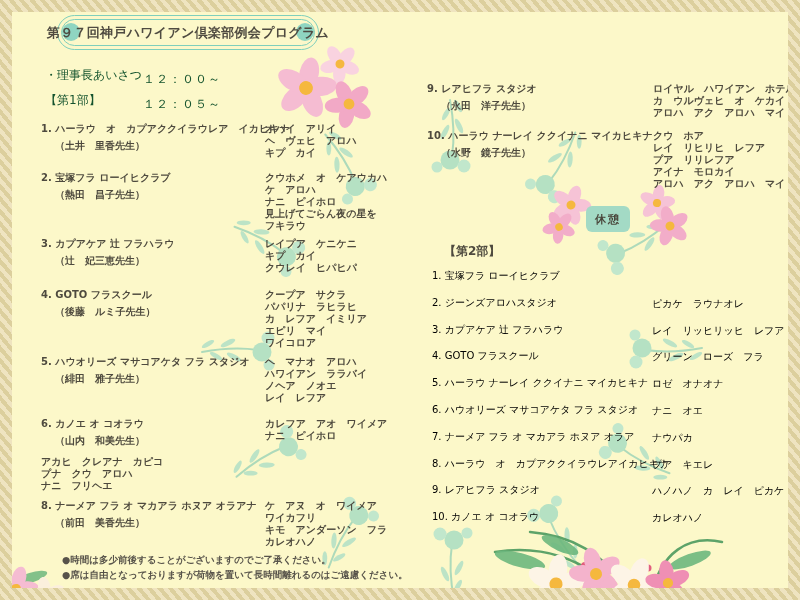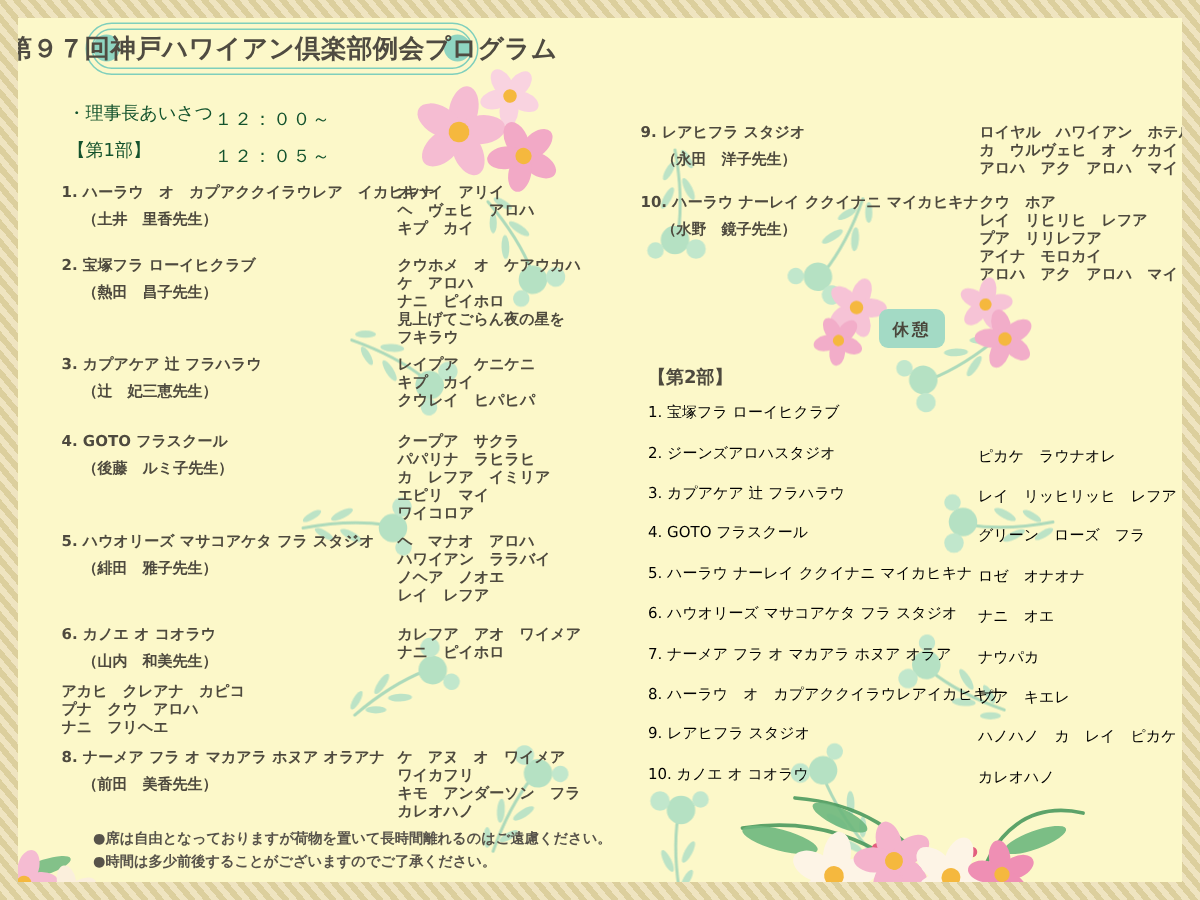--- a/index.html
+++ b/index.html
@@ -9,33 +9,33 @@
   .deco{position:absolute;left:0;top:0;pointer-events:none}
   .frame{position:absolute;inset:0;pointer-events:none;z-index:9;
          border:12px solid #e6d8ab;
          border-image:repeating-linear-gradient(50deg,#dccf9d 0 4px,#efe4c0 4px 8px) 12;}
   .title-pill{position:absolute;left:57px;top:15px;width:262px;height:35px;
          border:1.5px solid #7fcfbc;border-radius:18px;z-index:2;
          display:flex;align-items:center;justify-content:center}
   .title-pill::before{content:"";position:absolute;inset:3px;border:1.2px solid #7fcfbc;border-radius:14px}
   .dot{position:absolute;width:18px;height:18px;border-radius:50%;background:#8fd5c1}
   .dot.l{left:4px;top:7px}.dot.r{right:4px;top:7px}
-  .title-text{position:relative;font-size:17px;font-weight:700;color:#4f4b41;letter-spacing:.3px;white-space:nowrap}
+  .title-text{position:relative;font-size:13px;font-weight:700;color:#4f4b41;letter-spacing:.3px;white-space:nowrap}
   .hline{position:absolute;left:45px;font-size:12px;font-weight:400;color:#14532d;white-space:nowrap;z-index:2}
   .hline .time{position:absolute;left:98px;top:4px;letter-spacing:1px}
   .row{position:absolute;display:grid;color:#4e4a3e;font-weight:700;z-index:2}
   .p1{left:41px;width:400px;grid-template-columns:224px auto}
   .p1r{left:427px;width:368px;grid-template-columns:226px auto}
   .gname{font-size:10px;line-height:12.5px;white-space:nowrap}
   .teacher{font-size:10px;margin:3px 0 0 14px;white-space:nowrap}
   .songs{font-size:10px;line-height:11.9px;white-space:pre}
   .break-badge{position:absolute;left:586px;top:206px;width:44px;height:26px;background:#a3dac5;
          border-radius:6px;display:flex;align-items:center;justify-content:center;
          font-size:11px;font-weight:700;color:#4a473c;letter-spacing:2px;z-index:2}
-  .p2head{position:absolute;left:432px;top:243px;font-size:12px;font-weight:700;color:#4e4a3e;z-index:2}
+  .p2head{position:absolute;left:444px;top:243px;font-size:12px;font-weight:700;color:#4e4a3e;z-index:2}
   .p2list{position:absolute;left:432px;top:270px;width:350px;z-index:2}
   .p2row{display:grid;grid-template-columns:220px auto;height:26.8px;font-weight:400;color:#000000}
   .p2row .gname{font-size:10px}
   .p2row .song{font-size:10px;white-space:nowrap}
   .notes{position:absolute;left:62px;top:553px;font-size:9.5px;line-height:14.5px;
          font-weight:700;color:#57534a;z-index:2;white-space:nowrap}
 </style>
 </head>
 <body>
 
@@ -267,18 +267,18 @@
       <div class="gname">9. レアヒフラ スタジオ</div>
       <div class="song">ハノハノ　カ　レイ　ピカケ</div>
     </div>
     <div class="p2row">
       <div class="gname">10. カノエ オ コオラウ</div>
       <div class="song">カレオハノ</div>
     </div>
   </div>
 
   <div class="notes">
+    <div>●時間は多少前後することがございますのでご了承ください。</div>
     <div>●席は自由となっておりますが荷物を置いて長時間離れるのはご遠慮ください。</div>
-    <div>●時間は多少前後することがございますのでご了承ください。</div>
   </div>
 
   <div class="frame"></div>
 </div>
 
 </body></html>

